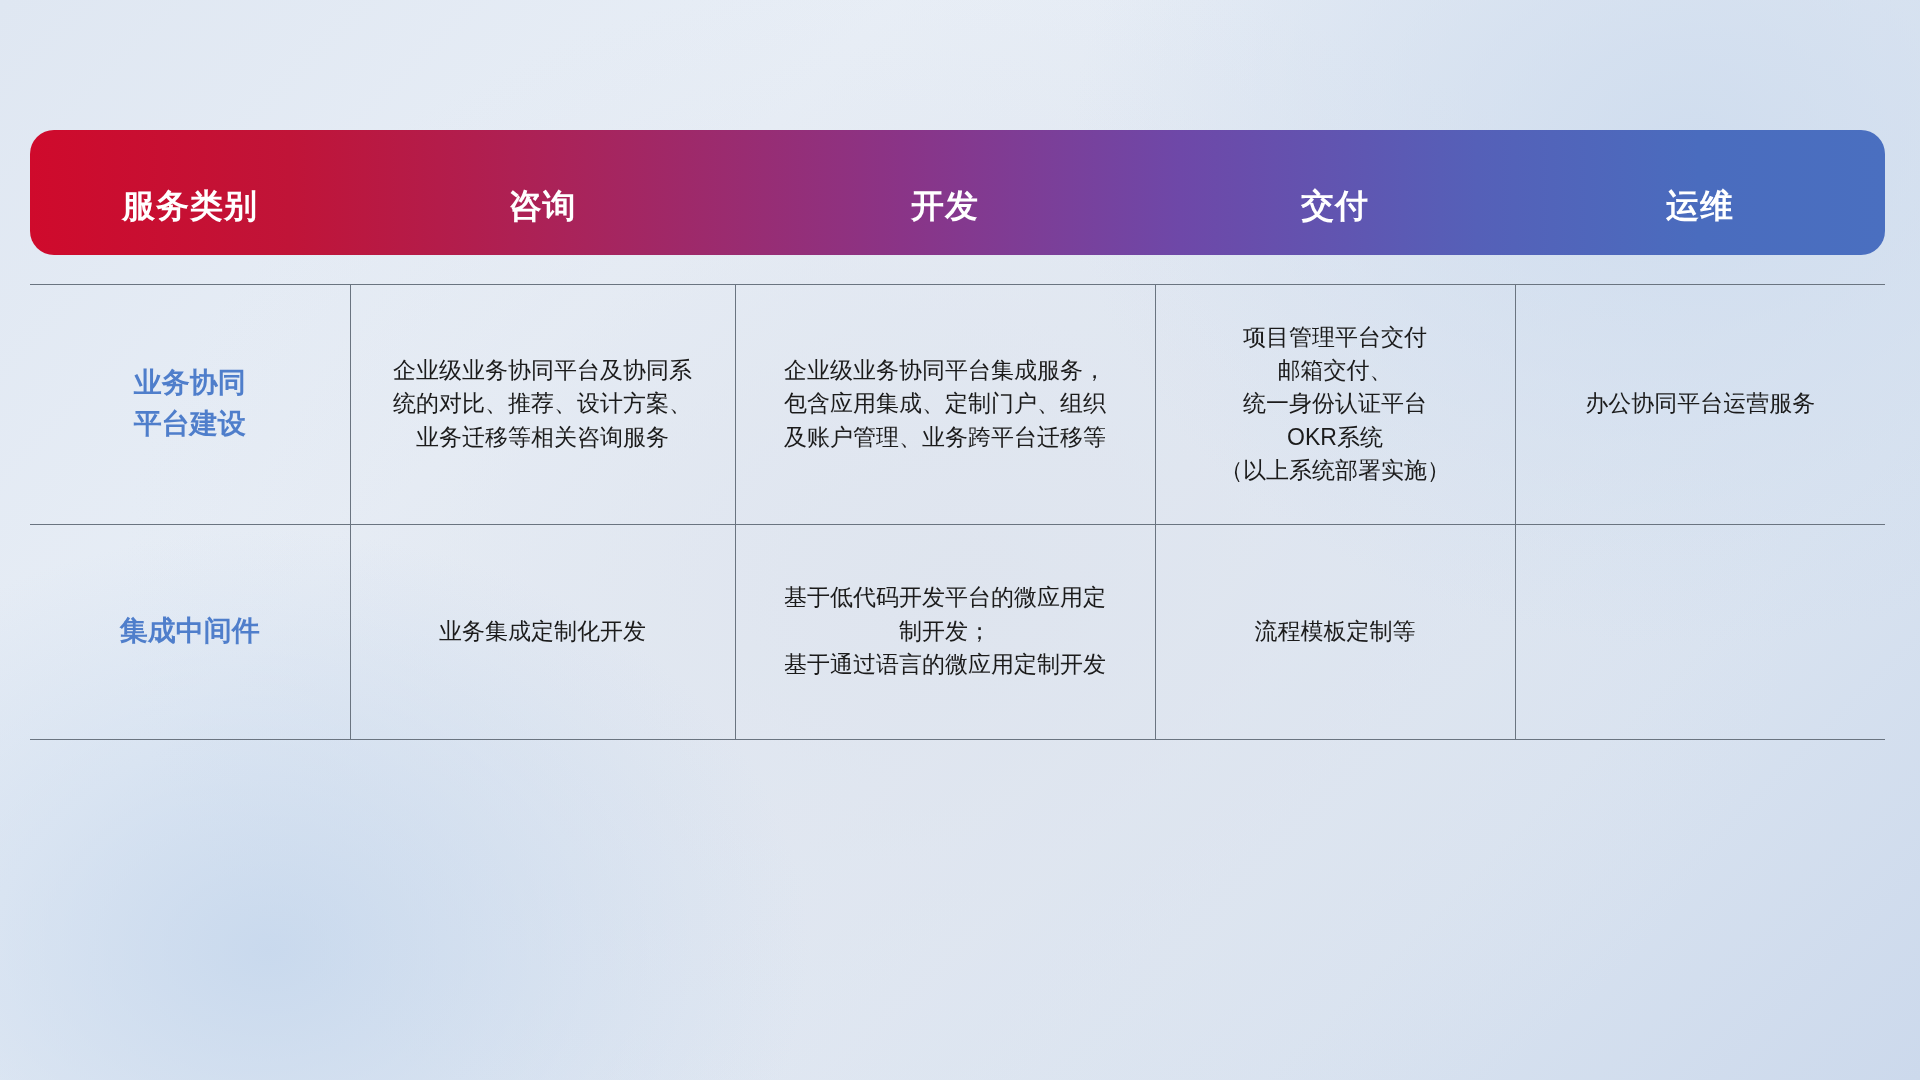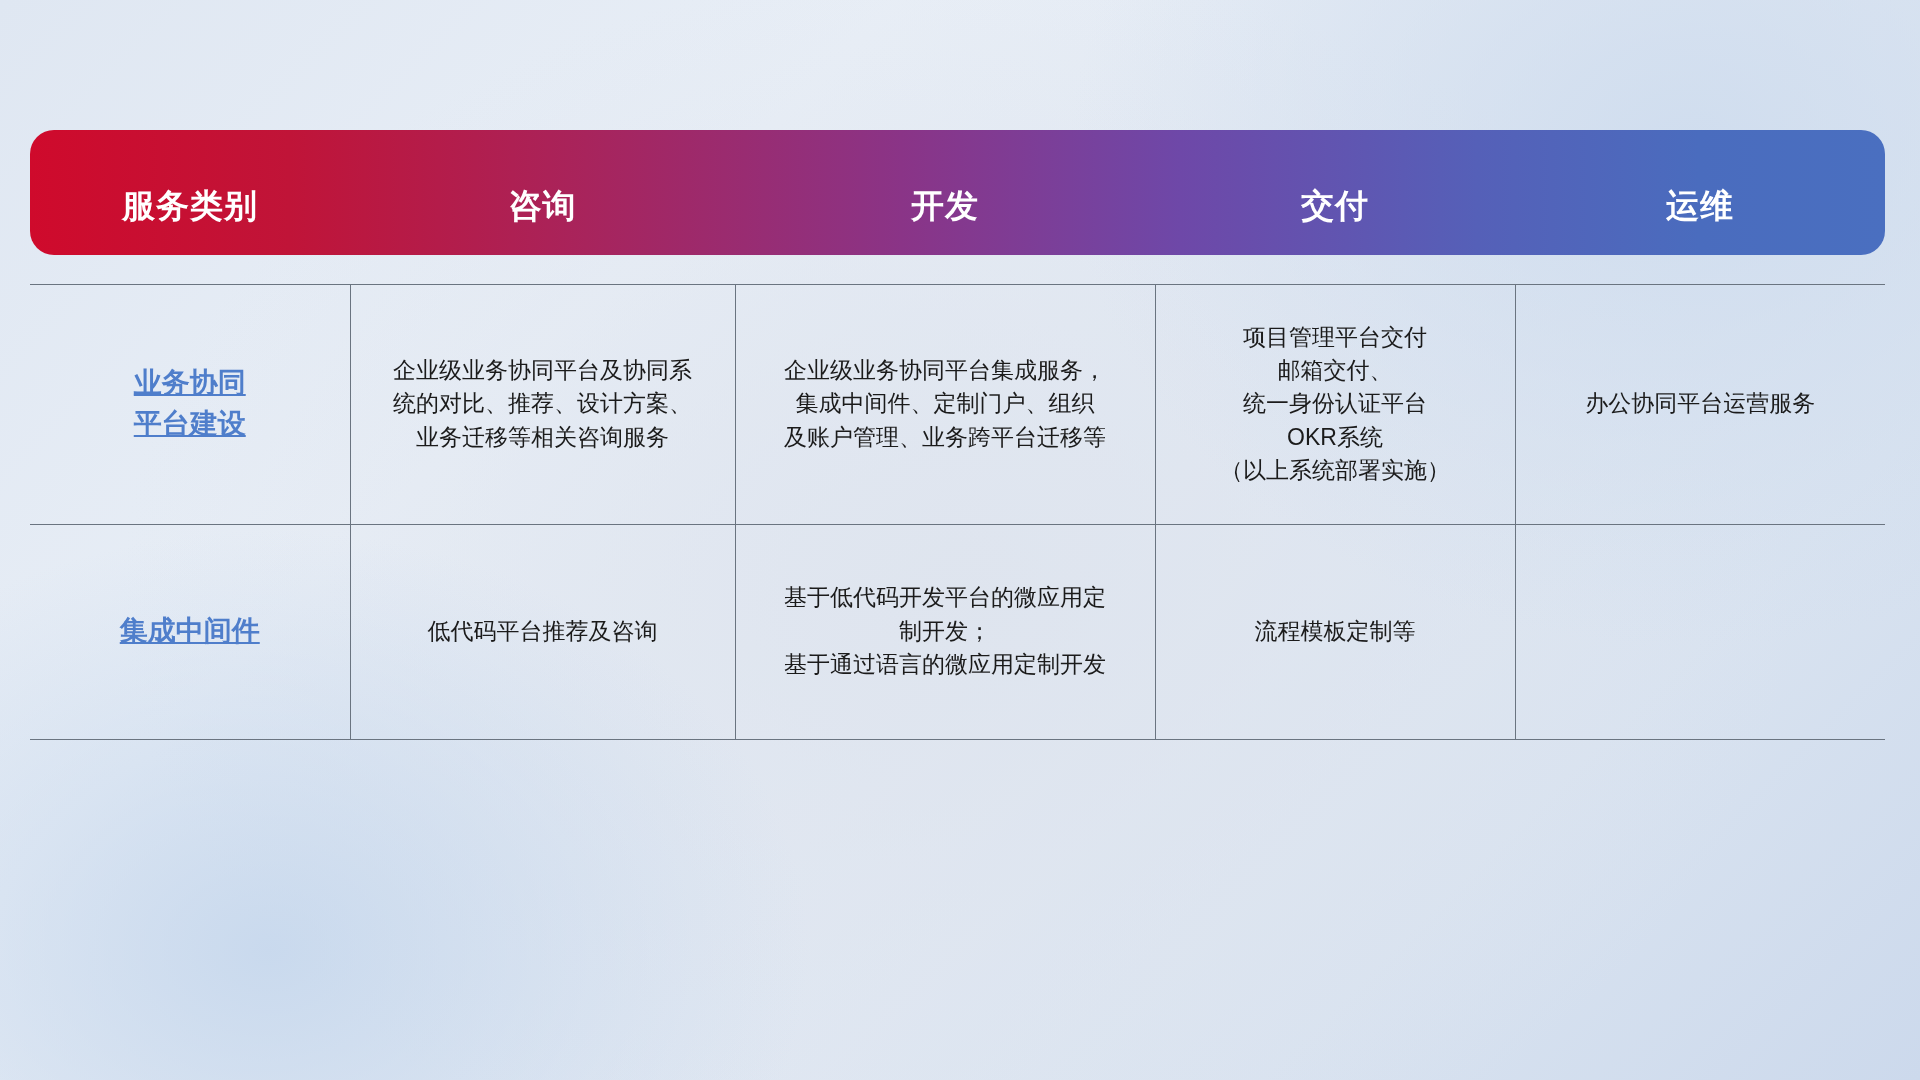--- a/index.html
+++ b/index.html
@@ -78,21 +78,20 @@
   .cat-cell {
     border: 1px solid #6a7480;
     border-left: none;
     color: #4f7ecb;
     font-weight: bold;
     font-size: 28px;
     line-height: 1.45;
     text-align: center;
     vertical-align: middle;
     padding: 14px 10px;
-    text-decoration: underline;
   }
   .last-cell { border-right: none; font-family: Liberation Serif, serif; }
   tbody tr.r1 { height: 240px; }
   tbody tr.r2 { height: 190px; }
   tbody tr.r3 { height: 215px; }
   .cell-text { white-space: pre-line; }
   .col-cat { width: 320px; }
   .col-c1  { width: 385px; }
   .col-c2  { width: 420px; }
   .col-c3  { width: 360px; }
@@ -132,32 +131,32 @@
         </tr>
       </thead>
       <tbody>
         <tr class="r1">
           <td class="cat-cell cell-text">业务协同
 平台建设</td>
           <td class="body-cell cell-text">企业级业务协同平台及协同系
 统的对比、推荐、设计方案、
 业务迁移等相关咨询服务</td>
           <td class="body-cell cell-text">企业级业务协同平台集成服务，
-集成中间件、定制门户、组织
+包含应用集成、定制门户、组织
 及账户管理、业务跨平台迁移等</td>
           <td class="body-cell cell-text">项目管理平台交付
 邮箱交付、
 统一身份认证平台
 OKR系统
 （以上系统部署实施）</td>
           <td class="body-cell last-cell cell-text">办公协同平台运营服务</td>
         </tr>
         <tr class="r3">
           <td class="cat-cell cell-text">集成中间件</td>
-          <td class="body-cell cell-text">低代码平台推荐及咨询</td>
+          <td class="body-cell cell-text">业务集成定制化开发</td>
           <td class="body-cell cell-text">基于低代码开发平台的微应用定
 制开发；
 基于通过语言的微应用定制开发</td>
           <td class="body-cell cell-text">流程模板定制等</td>
           <td class="body-cell last-cell cell-text"></td>
         </tr>
       </tbody>
     </table>
   </div>
 </div>

